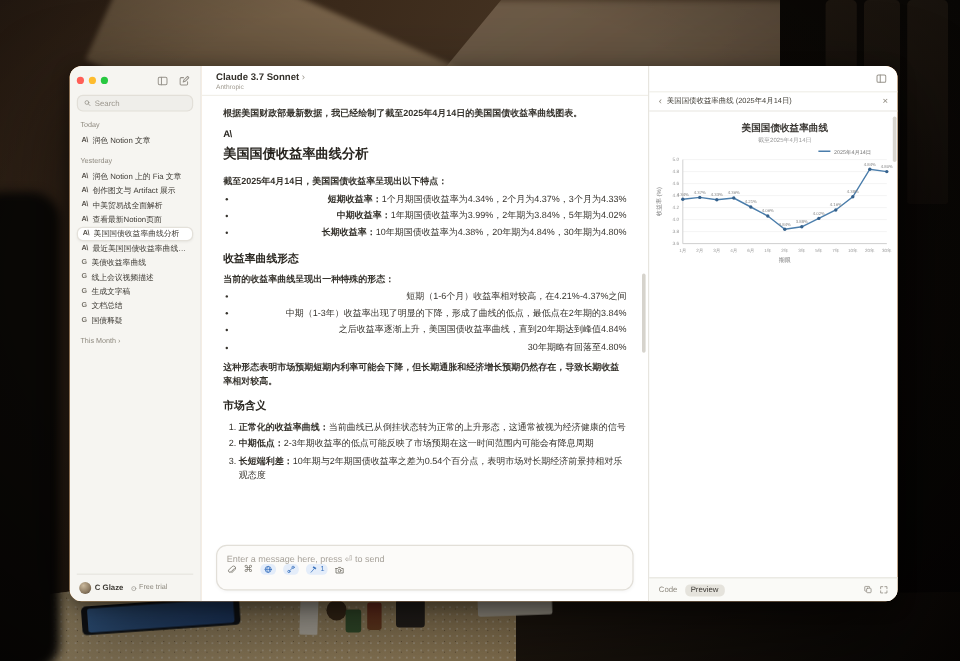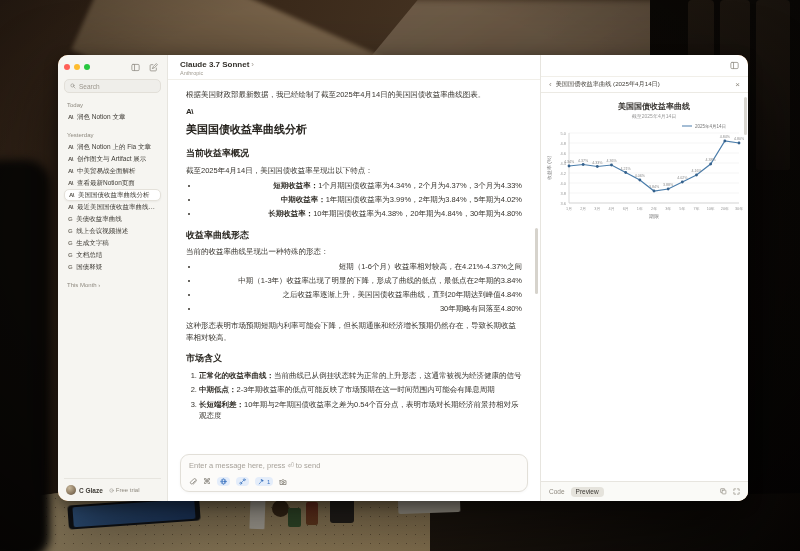--- a/index.html
+++ b/index.html
@@ -86,29 +86,29 @@
   .main-header { padding:5px 12px 3px; border-bottom:1px solid #f1efe9; }
   .mh-row { display:flex; align-items:center; gap:2px; }
   .model-name { font-size:8px; font-weight:bold; color:#34312b; }
   .mh-chev { font-size:8px; color:#a29d94; }
   .vendor { font-size:5.5px; color:#a09b91; margin-top:1px; }
 
   .chat { flex:1; padding:6px 18px 0; overflow:hidden; font-size:7.5px; color:#36332d; line-height:1.55; position:relative; }
   .claude-mark-lg { font-size:8px; font-weight:bold; color:#2a2722; letter-spacing:-.5px; margin:5px 0 1px; }
   .chat h1 { font-size:11px; color:#26231e; margin:3px 0 7px; }
   .chat h2 { font-size:9px; color:#2b2822; margin:9px 0 4px; }
-  .chat p { margin:3px 0; }
+  .chat p { margin:3px 0;font-weight:bold; }
   .chat ul { margin:3px 0 5px; padding-left:13px;text-align:right; }
   .chat ol { margin:3px 0 5px; padding-left:13px; }
   .chat li { margin:2.5px 0; }
   .chat-scrollbar { position:absolute; right:2px; top:148px; width:3px; height:66px; background:#d6d3cc; border-radius:2px; }
 
   .input-wrap { padding:3px 12px 9px; }
   .input-box { border:1px solid #e2dfd8; background:#fcfbf9; border-radius:9px; height:38px;
-    box-shadow:0 1px 3px rgba(0,0,0,.04); padding:6px 8px 5px; display:flex; flex-direction:column; justify-content:space-between; }
+    box-shadow:0 1px 3px rgba(0,0,0,.04); padding:6px 8px 5px; display:flex; flex-direction:column; }
   .placeholder { font-size:7.5px; color:#a7a29a; }
   .input-tools { display:flex; align-items:center; gap:6px; }
   .input-tools .ic { width:8px; height:8px; color:#7c786f; }
   .pill { display:inline-flex; align-items:center; gap:2px; background:#e4edfa; color:#3c74c0;
     border-radius:4px; padding:1px 3px; font-size:6px; }
   .pill .ic { width:7px; height:7px; color:#3c74c0; }
 
   
   .panel { width:208px; flex:none; border-left:1px solid #e7e5df; display:flex; flex-direction:column; background:#fff; min-width:0; }
   .panel-top { height:21px; display:flex; align-items:center; justify-content:flex-end; padding:0 9px; }
@@ -261,21 +261,20 @@
         <span class="mh-chev">›</span>
       </div>
       <div class="vendor">Anthropic</div>
     </div>
 
     <div class="chat">
       <p>根据美国财政部最新数据，我已经绘制了截至2025年4月14日的美国国债收益率曲线图表。</p>
       <div class="claude-mark-lg">A\</div>
       <h1>美国国债收益率曲线分析</h1>
 
-      <h2>当前收益率概况</h2>
       <p>截至2025年4月14日，美国国债收益率呈现出以下特点：</p>
       <ul>
           <li><strong>短期收益率：</strong>1个月期国债收益率为4.34%，2个月为4.37%，3个月为4.33%</li>
           <li><strong>中期收益率：</strong>1年期国债收益率为3.99%，2年期为3.84%，5年期为4.02%</li>
           <li><strong>长期收益率：</strong>10年期国债收益率为4.38%，20年期为4.84%，30年期为4.80%</li>
         </ul>
 
       <h2>收益率曲线形态</h2>
       <p>当前的收益率曲线呈现出一种特殊的形态：</p>
       <ul>

